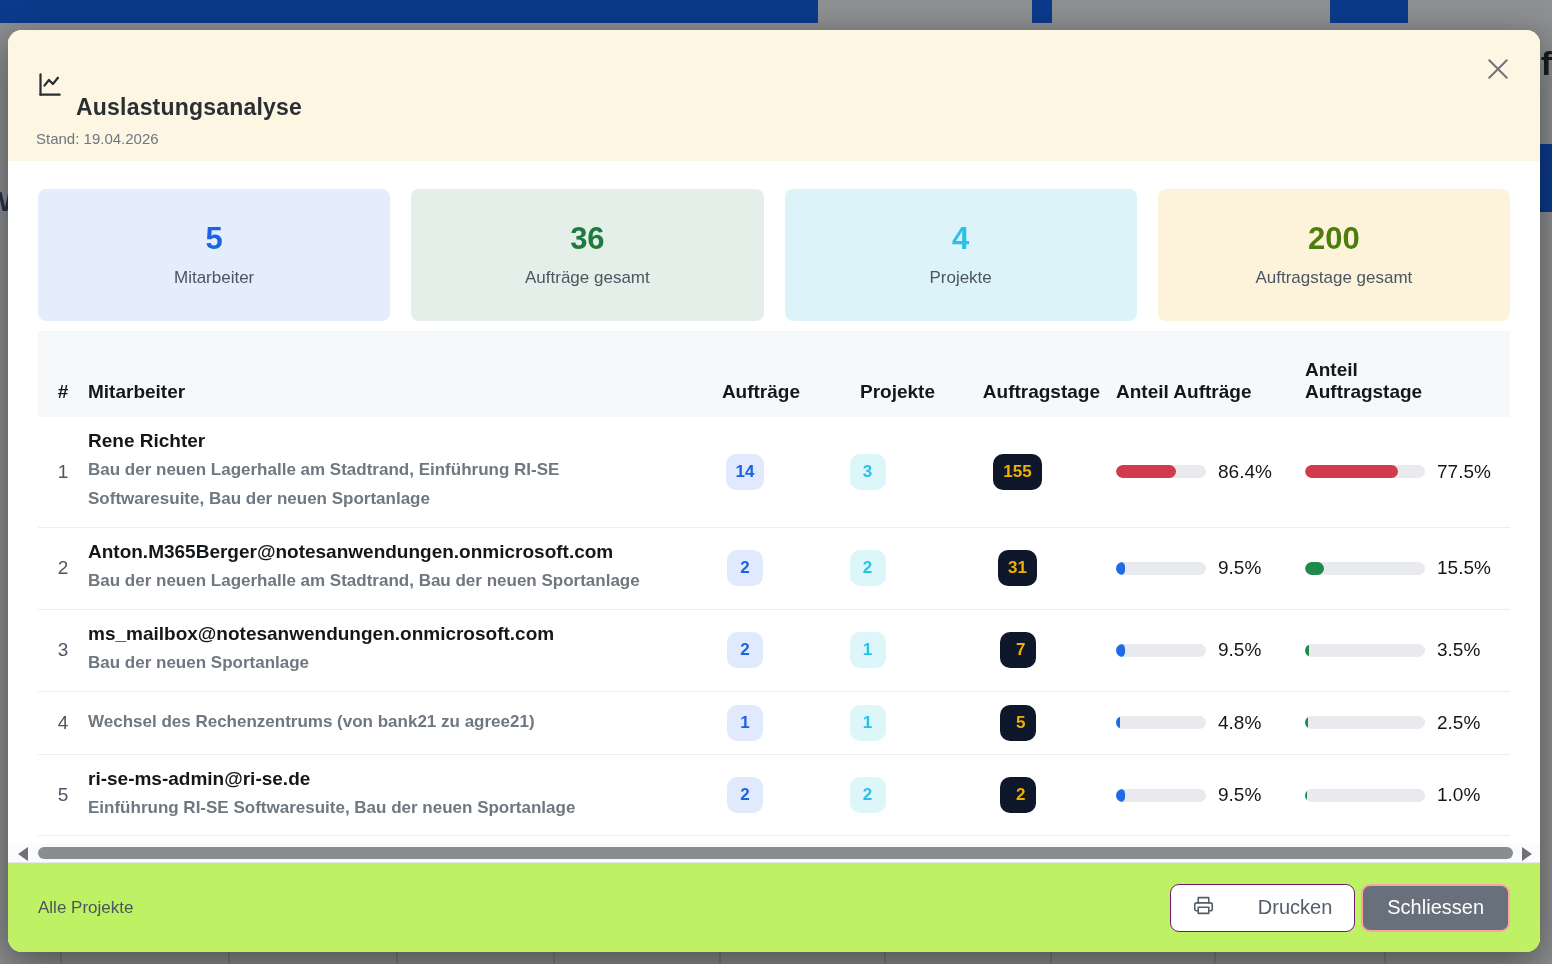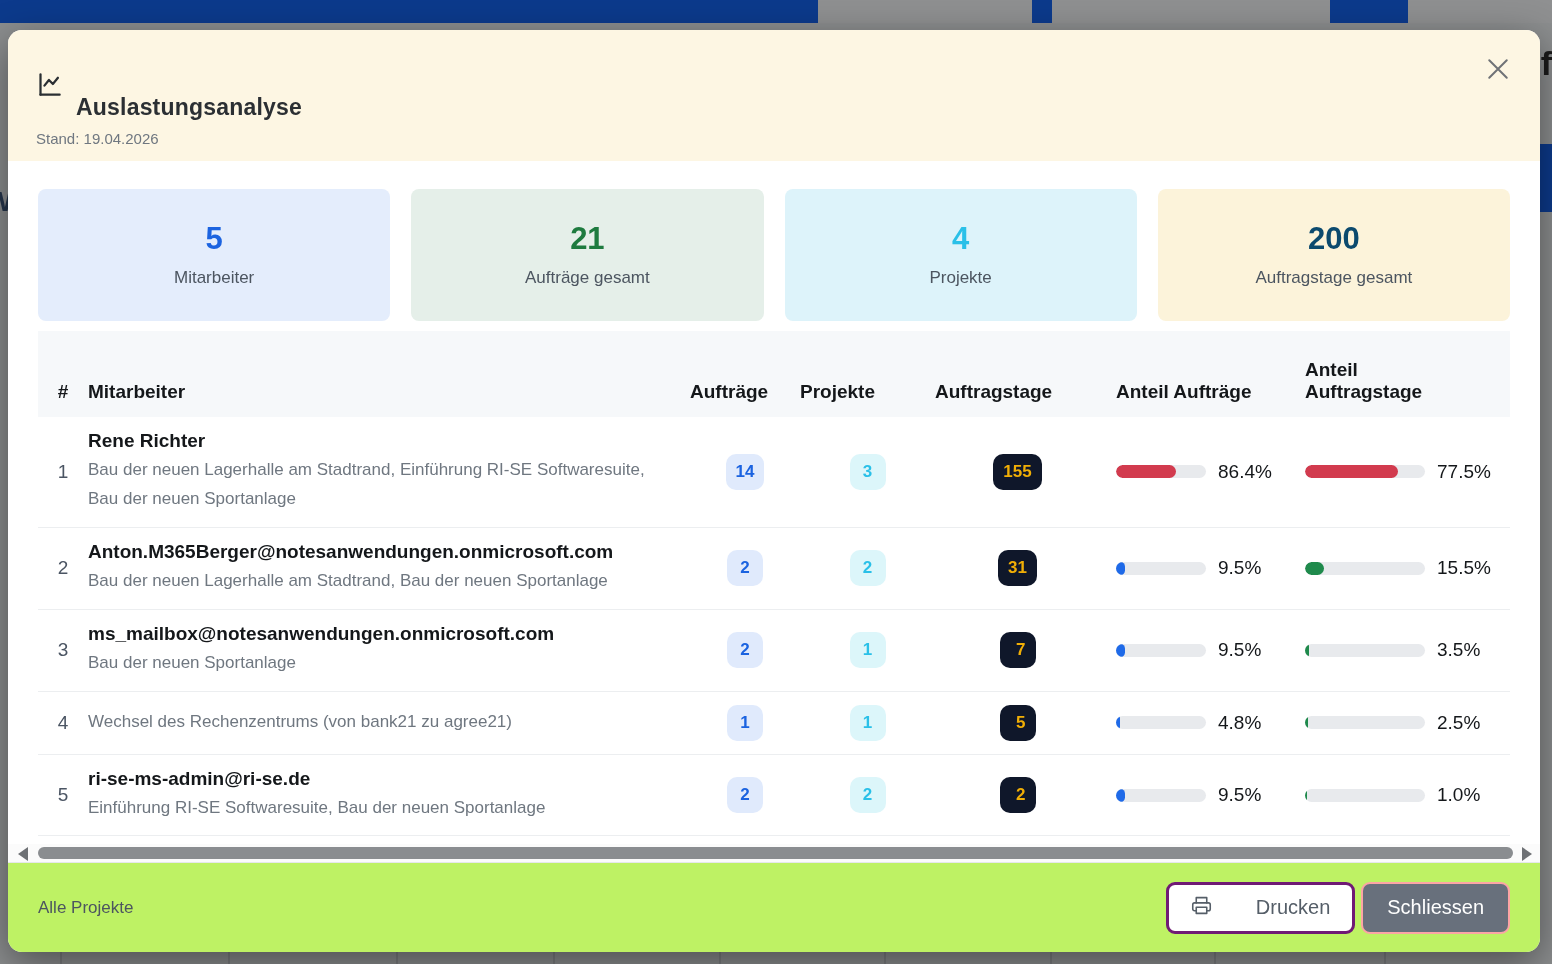--- a/index.html
+++ b/index.html
@@ -35,29 +35,29 @@
   .card { height:132px; border-radius:8px; display:flex; flex-direction:column;
     align-items:center; justify-content:center; gap:14px; }
   .card-value { font-size:31px; font-weight:700; line-height:1; }
   .card-label { font-size:17px; color:#4c5560; }
 
   
   .table { margin-top:10px; }
   .grid-row { display:grid; grid-template-columns:50px 602px 110px 135px 165px 193px 1fr; }
   .thead { background:#f6f8fa; min-height:86px; align-items:end; padding-bottom:14px; }
   .th { font-size:19px; font-weight:700; color:#14171a; }
-  .th.center { text-align:left; }
+  .th.center { text-align:right; }
   .th.hash { text-align:center; }
   .th.share1 { padding-left:16px; }
   .th.share2 { padding-left:12px; max-width:150px; }
 
   .trow { border-bottom:1px solid #eceef0; align-items:center; padding:13px 0; }
   .cell.rank { text-align:center; font-size:19px; color:#4b5563; }
   .emp-name { font-size:19px; font-weight:700; color:#14171a; margin-bottom:4px; }
-  .emp-projects { font-size:17px; color:#6f7780; line-height:1.7; max-width:562px; }
+  .emp-projects { font-size:17px; color:#6f7780; line-height:1.7; max-width:562px;font-weight:bold; }
   .cell.center { text-align:center; }
   .badge { display:inline-block; min-width:36px; padding:8px 10px; border-radius:10px;
     font-size:17px; font-weight:700; text-align:center; }
   .badge-blue  { background:#e0eafc; color:#1b63e0; }
   .badge-cyan  { background:#dcf6fa; color:#2ac0e8; }
   .badge-amber { background:#0f172a; color:#f0ae06;text-align:right; }
 
   .cell.share { display:flex; align-items:center; gap:12px; padding-left:16px; }
   .cell.share2 { padding-left:12px; }
   .track { width:90px; height:13px; border-radius:999px; background:#e8eaed; overflow:hidden; }
@@ -74,21 +74,21 @@
   .hs-left  { left:10px;  border-right:10px solid #6e7175; }
   .hs-right { right:8px; border-left:10px solid #6e7175; }
 
   
   .modal-footer { flex:0 0 90px; border-top:1px solid #e6e8eb; display:flex;
     align-items:center; padding:15px 30px; background:#bef264; }
   .footer-label { font-size:17px; color:#4c5560; }
   .footer-actions { margin-left:auto; display:flex; gap:6px; }
   .btn { font-family:"Liberation Sans",sans-serif; font-size:20px; border-radius:9px;
     padding:10px 22px; cursor:pointer; display:flex; align-items:center; gap:9px; }
-  .btn-print { background:#fff; border:3px solid #701a75; color:#555e68;gap:44px; }
+  .btn-print { background:#fff; border:1px solid #701a75; color:#555e68;gap:44px; }
   .btn-close { background:#68707c; border:2px solid #fca5a5; color:#fff; padding:10px 24px; }
 </style>
 </head>
 <body>
 
 <div class="backdrop">
   <div class="topbar"></div>
   <div class="topbar-block" style="left:818px;width:214px;"></div>
   <div class="topbar-block" style="left:1052px;width:278px;"></div>
   <div class="topbar-block" style="left:1408px;width:144px;"></div>
@@ -130,29 +130,29 @@
   </div>
 
   <div class="modal-body">
 
     <div class="cards">
       <div class="card" style="background: rgb(228, 237, 252);">
         <div class="card-value" style="color: rgb(27, 99, 224);">5</div>
         <div class="card-label">Mitarbeiter</div>
       </div>
       <div class="card" style="background: rgb(229, 239, 233);">
-        <div class="card-value" style="color: rgb(30, 123, 63);">21</div>
+        <div class="card-value" style="color: rgb(30, 123, 63);">36</div>
         <div class="card-label">Aufträge gesamt</div>
       </div>
       <div class="card" style="background: rgb(221, 243, 250);">
         <div class="card-value" style="color: rgb(42, 192, 232);">4</div>
         <div class="card-label">Projekte</div>
       </div>
       <div class="card" style="background: rgb(252, 243, 218);">
-        <div class="card-value" style="color: #0c4a6e; text-align: center;">200</div>
+        <div class="card-value" style="color: #4d7c0f; text-align: center;">200</div>
         <div class="card-label">Auftragstage gesamt</div>
       </div>
     </div>
 
     <div class="table">
       <div class="grid-row thead">
         <div class="th hash">#</div>
         <div class="th">Mitarbeiter</div>
         <div class="th center">Aufträge</div>
         <div class="th center">Projekte</div>

